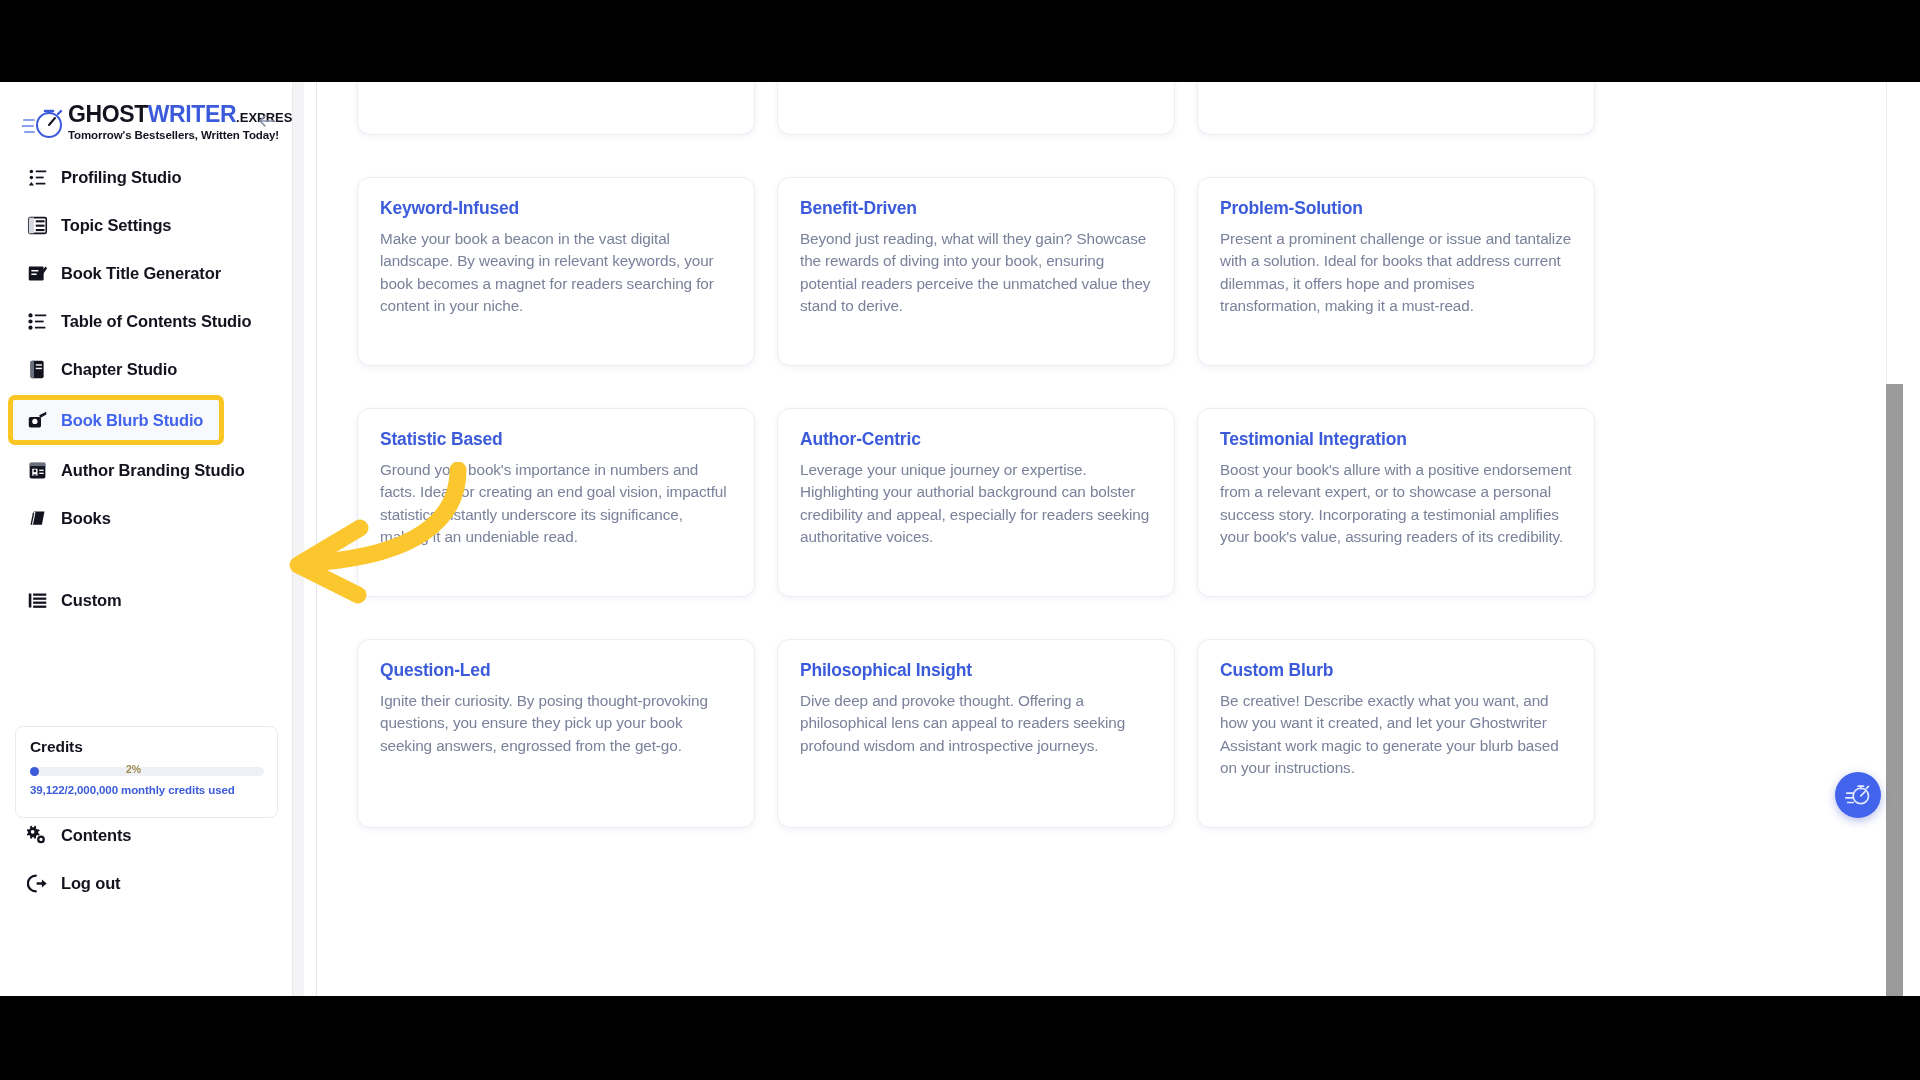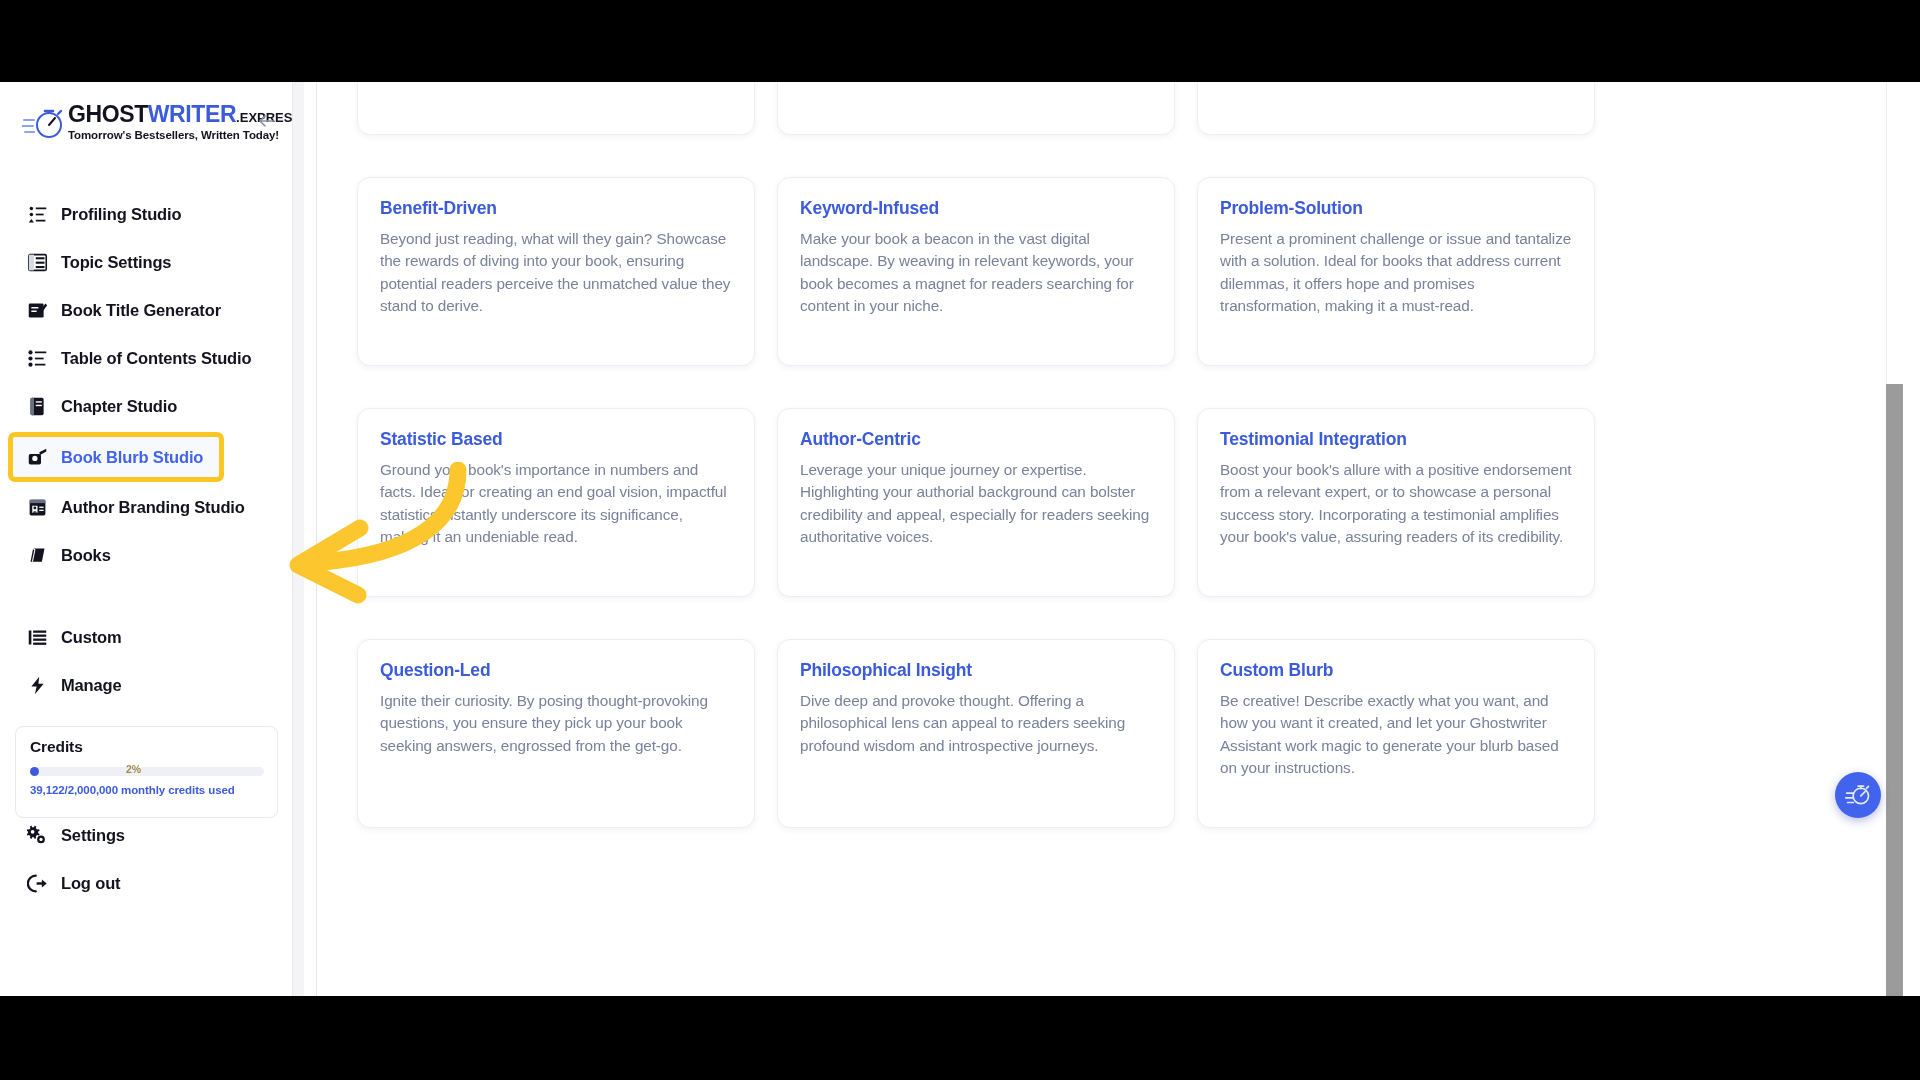--- a/index.html
+++ b/index.html
@@ -64,21 +64,21 @@
     letter-spacing: -0.1px;
   }
 
   #collapse-arrow {
     position: absolute; left: 254px; top: 26px;
     width: 26px; height: 26px;
     color: #8a90a8; cursor: pointer;
   }
 
   .nav {
-    position: absolute; left: 0; top: 78px; width: 293px; margin-top: 37px;
+    position: absolute; left: 0; top: 78px; width: 293px;
   }
   .nav-item {
     position: relative;
     display: flex; align-items: center;
     height: 35px;
     padding-left: 24px;
     margin-bottom: 13px;
     cursor: pointer;
     color: #13131f;
   }
@@ -345,28 +345,20 @@
             <rect x="2" y="4" width="3" height="16" fill="#13131f"></rect>
             <rect x="7" y="4" width="15" height="2.6" fill="#13131f"></rect>
             <rect x="7" y="8.6" width="15" height="2.6" fill="#13131f"></rect>
             <rect x="7" y="13.2" width="15" height="2.6" fill="#13131f"></rect>
             <rect x="7" y="17.8" width="15" height="2.6" fill="#13131f"></rect>
           </svg>
         </span>
         <span class="nav-label">Custom</span>
       </div>
 
-      <div class="nav-item">
-        <span class="nav-icon">
-          <svg viewBox="0 0 24 24" width="21" height="21">
-            <path d="M14 2 L5 13 L11 13 L9 22 L19 10 L13 10 Z" fill="#13131f"></path>
-          </svg>
-        </span>
-        <span class="nav-label">Manage</span>
-      </div>
     </nav>
 
     <div class="credits-box">
       <div class="credits-title">Credits</div>
       <div class="credits-bar-wrap">
         <div class="credits-bar-fill" id="credits-fill" style="width: 4%; background: rgb(59, 91, 219);"></div>
         <div class="credits-pct">2%</div>
       </div>
       <div class="credits-note">39,122/2,000,000 monthly credits used</div>
     </div>
@@ -374,21 +366,21 @@
     <div class="nav-bottom">
       <div class="nav-item">
         <span class="nav-icon">
           <svg viewBox="0 0 24 24" width="21" height="21">
             <path d="M9.5 2 l1 2.2 2.4 0 1-2.2 2 1.2 -0.5 2.4 1.7 1.7 2.4 -0.5 1.2 2 -2.2 1 0 2.4 2.2 1 -1.2 2 -2.4 -0.5 -1.7 1.7 0.5 2.4 -2 1.2 -1 -2.2 -2.4 0 -1 2.2 -2 -1.2 0.5 -2.4 -1.7 -1.7 -2.4 0.5 -1.2 -2 2.2 -1 0 -2.4 -2.2 -1 1.2 -2 2.4 0.5 1.7 -1.7 -0.5 -2.4 Z" fill="#13131f" transform="translate(-3,-1) scale(0.85)"></path>
             <circle cx="6.4" cy="7.8" r="2.1" fill="#ffffff"></circle>
             <circle cx="16" cy="16.5" r="4.4" fill="#13131f"></circle>
             <circle cx="16" cy="16.5" r="1.8" fill="#ffffff"></circle>
           </svg>
         </span>
-        <span class="nav-label">Settings</span>
+        <span class="nav-label">Contents</span>
       </div>
       <div class="nav-item">
         <span class="nav-icon">
           <svg viewBox="0 0 24 24" width="21" height="21">
             <path d="M10 3 A9 9 0 1 0 10 21" fill="none" stroke="#13131f" stroke-width="2.6" stroke-linecap="round"></path>
             <rect x="11" y="10.6" width="8" height="2.8" fill="#13131f"></rect>
             <path d="M17 7.5 L22.5 12 L17 16.5 Z" fill="#13131f"></path>
           </svg>
         </span>
         <span class="nav-label">Log out</span>
@@ -400,26 +392,26 @@
     <div id="sidebar-scroll-thumb"></div>
   </div>
   <div id="sidebar-divider"></div>
 
   <main id="main">
     <div id="cards">
         <div class="card"></div>
         <div class="card"></div>
         <div class="card"></div>
         <div class="card">
+          <div class="card-title">Keyword-Infused</div>
+          <div class="card-desc">Make your book a beacon in the vast digital landscape. By weaving in relevant keywords, your book becomes a magnet for readers searching for content in your niche.</div>
+        </div>
+        <div class="card">
           <div class="card-title">Benefit-Driven</div>
           <div class="card-desc">Beyond just reading, what will they gain? Showcase the rewards of diving into your book, ensuring potential readers perceive the unmatched value they stand to derive.</div>
-        </div>
-        <div class="card">
-          <div class="card-title">Keyword-Infused</div>
-          <div class="card-desc">Make your book a beacon in the vast digital landscape. By weaving in relevant keywords, your book becomes a magnet for readers searching for content in your niche.</div>
         </div>
         <div class="card">
           <div class="card-title">Problem-Solution</div>
           <div class="card-desc">Present a prominent challenge or issue and tantalize with a solution. Ideal for books that address current dilemmas, it offers hope and promises transformation, making it a must-read.</div>
         </div>
         <div class="card">
           <div class="card-title">Statistic Based</div>
           <div class="card-desc">Ground your book's importance in numbers and facts. Ideal for creating an end goal vision, impactful statistics instantly underscore its significance, making it an undeniable read.</div>
         </div>
         <div class="card">

